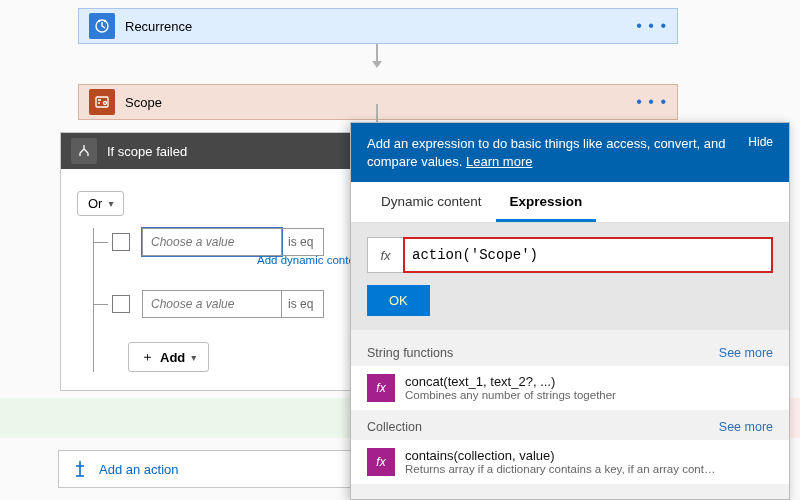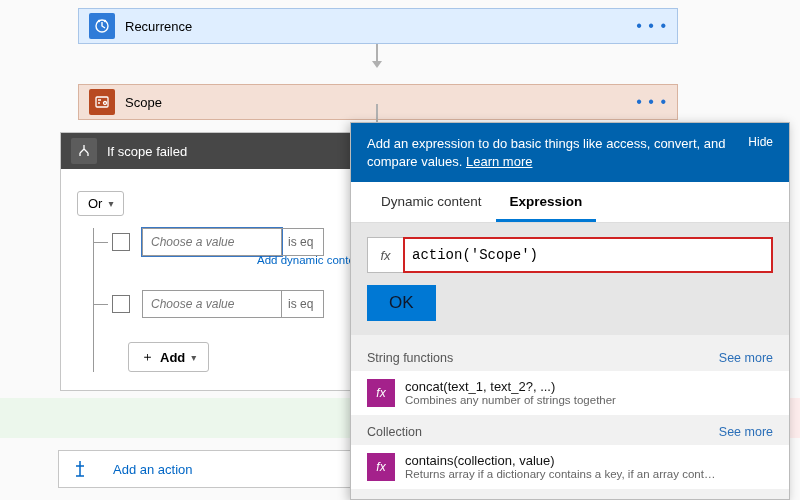--- a/index.html
+++ b/index.html
@@ -95,21 +95,21 @@
 
   
   .branch-bar {
     position: absolute; top: 398px; height: 40px; width: 390px;
   }
   .branch-left { left: 0; background: #ecf7ec; }
   .branch-right { left: 410px; width: 390px; background: #fdecec; }
   .add-action {
     position: absolute; top: 450px; left: 58px; width: 320px; height: 38px;
     border: 1px solid #c6c6c6; background: #fff; display: flex; align-items: center;
-    padding: 0 12px; gap: 24px; color: #0066c6; font-size: 13px;
+    padding: 0 12px; gap: 10px; color: #0066c6; font-size: 13px;
   }
 
   
   .popup {
     position: absolute; left: 350px; top: 122px; width: 440px; height: 378px;
     background: #fff; box-shadow: -2px 2px 10px rgba(0,0,0,0.25); border: 1px solid #bbb;
     display: flex; flex-direction: column;
   }
   .popup-head {
     background: #0062ad; color: #fff; padding: 12px 16px; font-size: 13px;
@@ -127,22 +127,22 @@
     width: 36px; height: 34px; background: #fff; color: #555;
     display: flex; align-items: center; justify-content: center; font-style: italic;
     border-right: 1px solid #bbb; font-size: 13px;
   }
   .expr-input {
     flex: 1; height: 34px; border: none; padding: 0 8px;
     font-family: "Courier New", monospace; font-size: 14px; outline: 2px solid #d02222;
     outline-offset: -1px;
   }
   .ok-btn {
-    margin-top: 12px; background: #0078d4; color: #0f172a; border: none;
-    padding: 8px 22px; font-size: 17px; cursor: pointer;
+    margin-top: 12px; background: #0078d4; color: #fef9c3; border: none;
+    padding: 8px 22px; font-size: 13px; cursor: pointer;
   }
   .func-section { padding: 10px 16px 4px; background: #f1f1f1; }
   .func-head { display: flex; justify-content: space-between; font-size: 12.5px; color: #555; padding: 6px 0; gap: 38px; }
   .func-head .more { color: #2b6fb8; cursor: pointer; }
   .func-item { display: flex; gap: 10px; padding: 8px 0; background: #fff; margin: 0 -16px; padding-left: 16px; padding-right: 16px; }
   .func-fx {
     width: 28px; height: 28px; background: #a4218b; color: #fff; font-style: italic;
     display: flex; align-items: center; justify-content: center; font-size: 12px; flex-shrink: 0;
   }
   .func-txt .sig { font-size: 13px; color: #111; }

